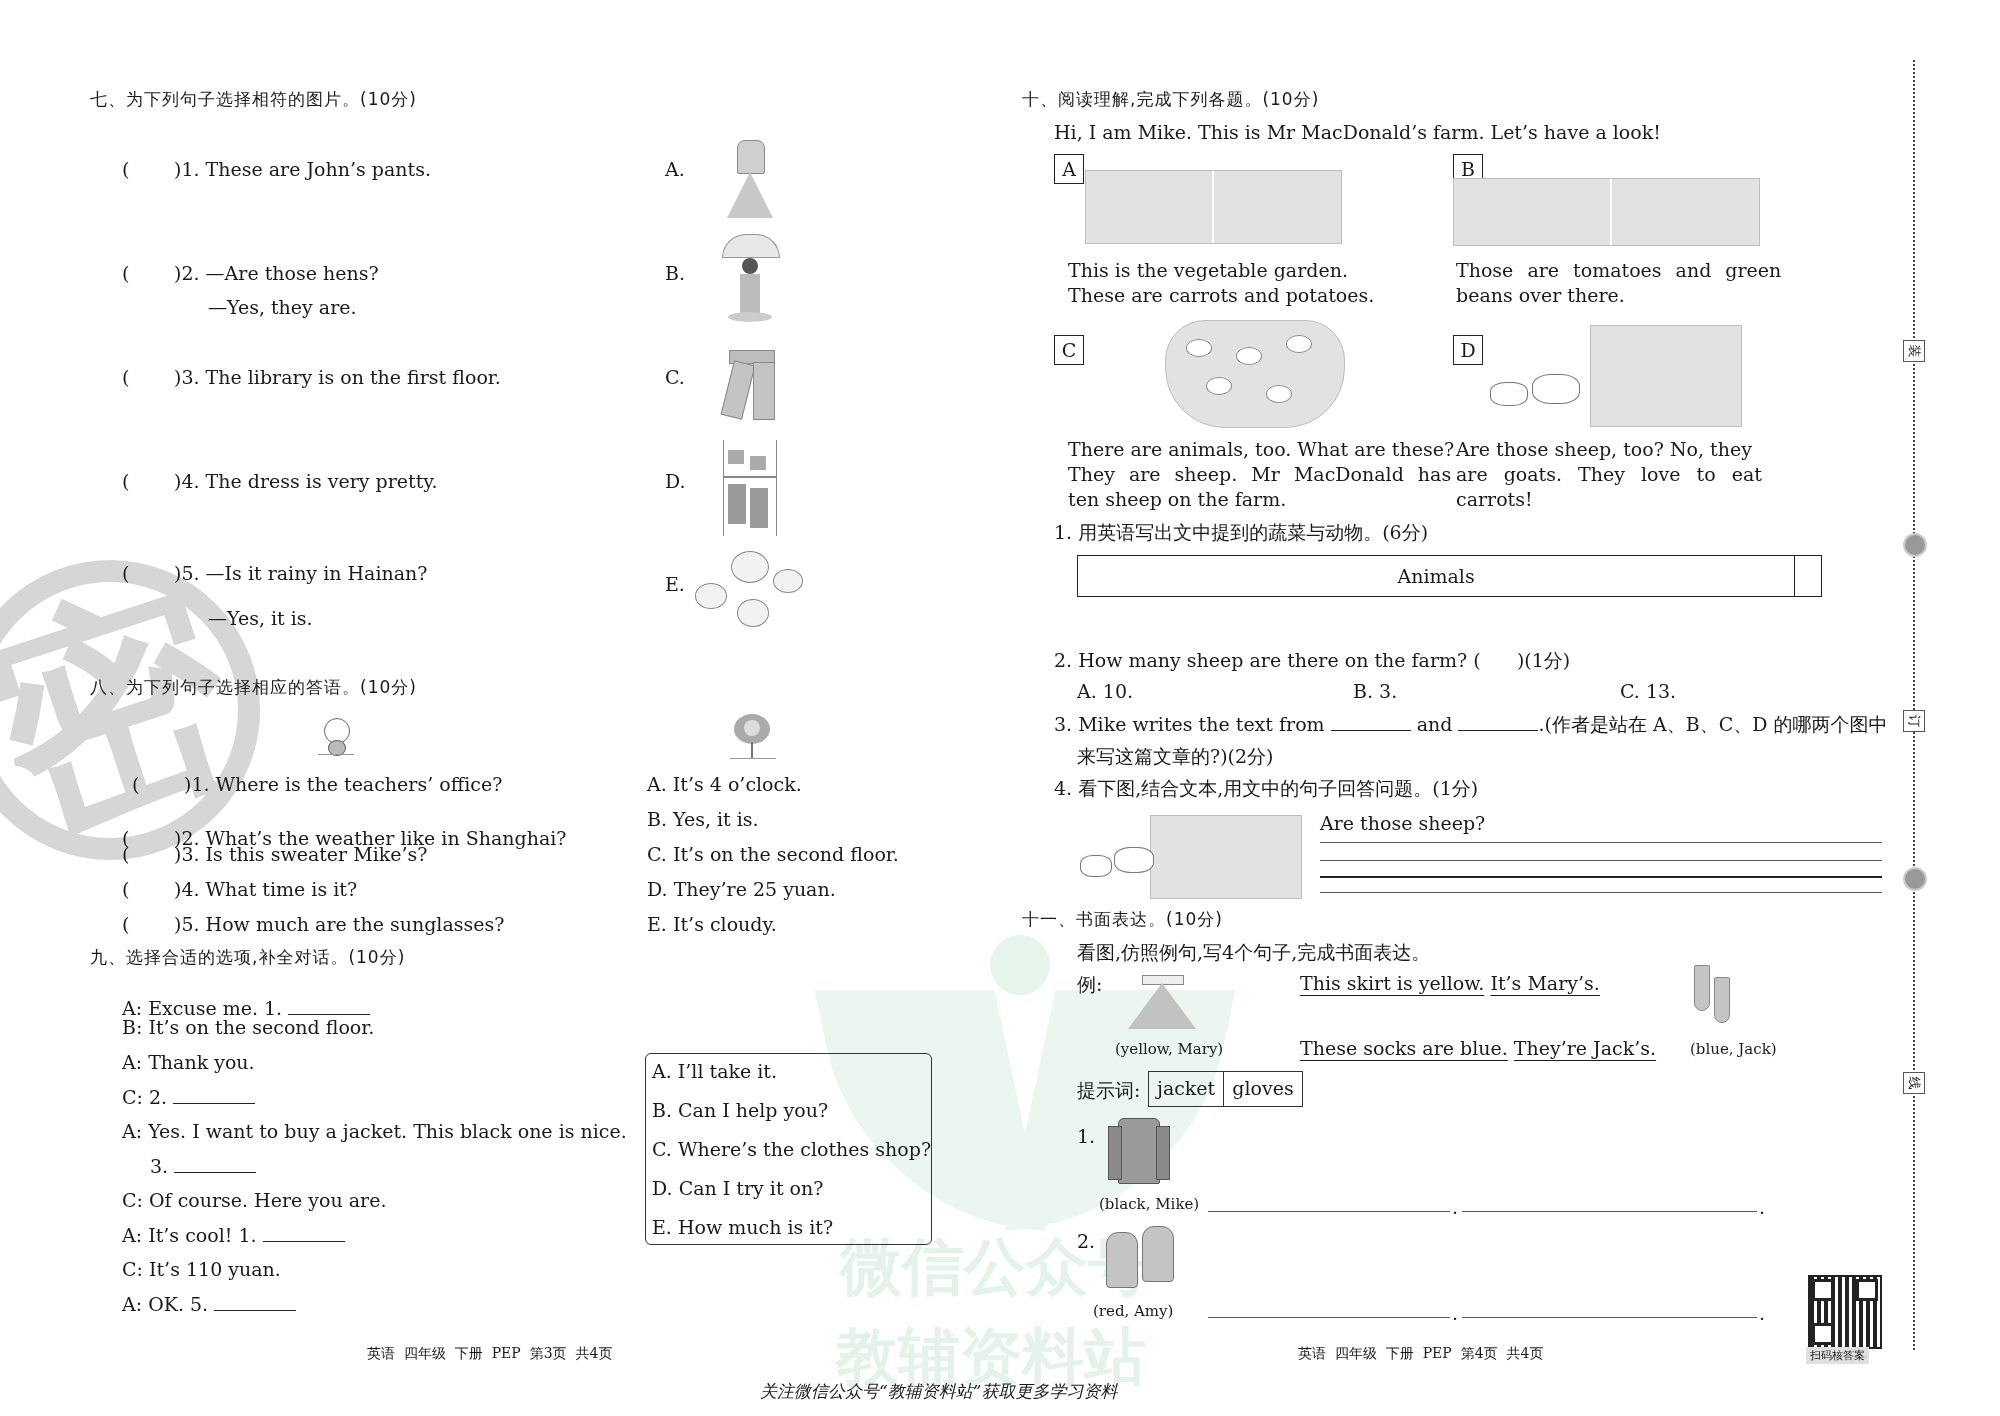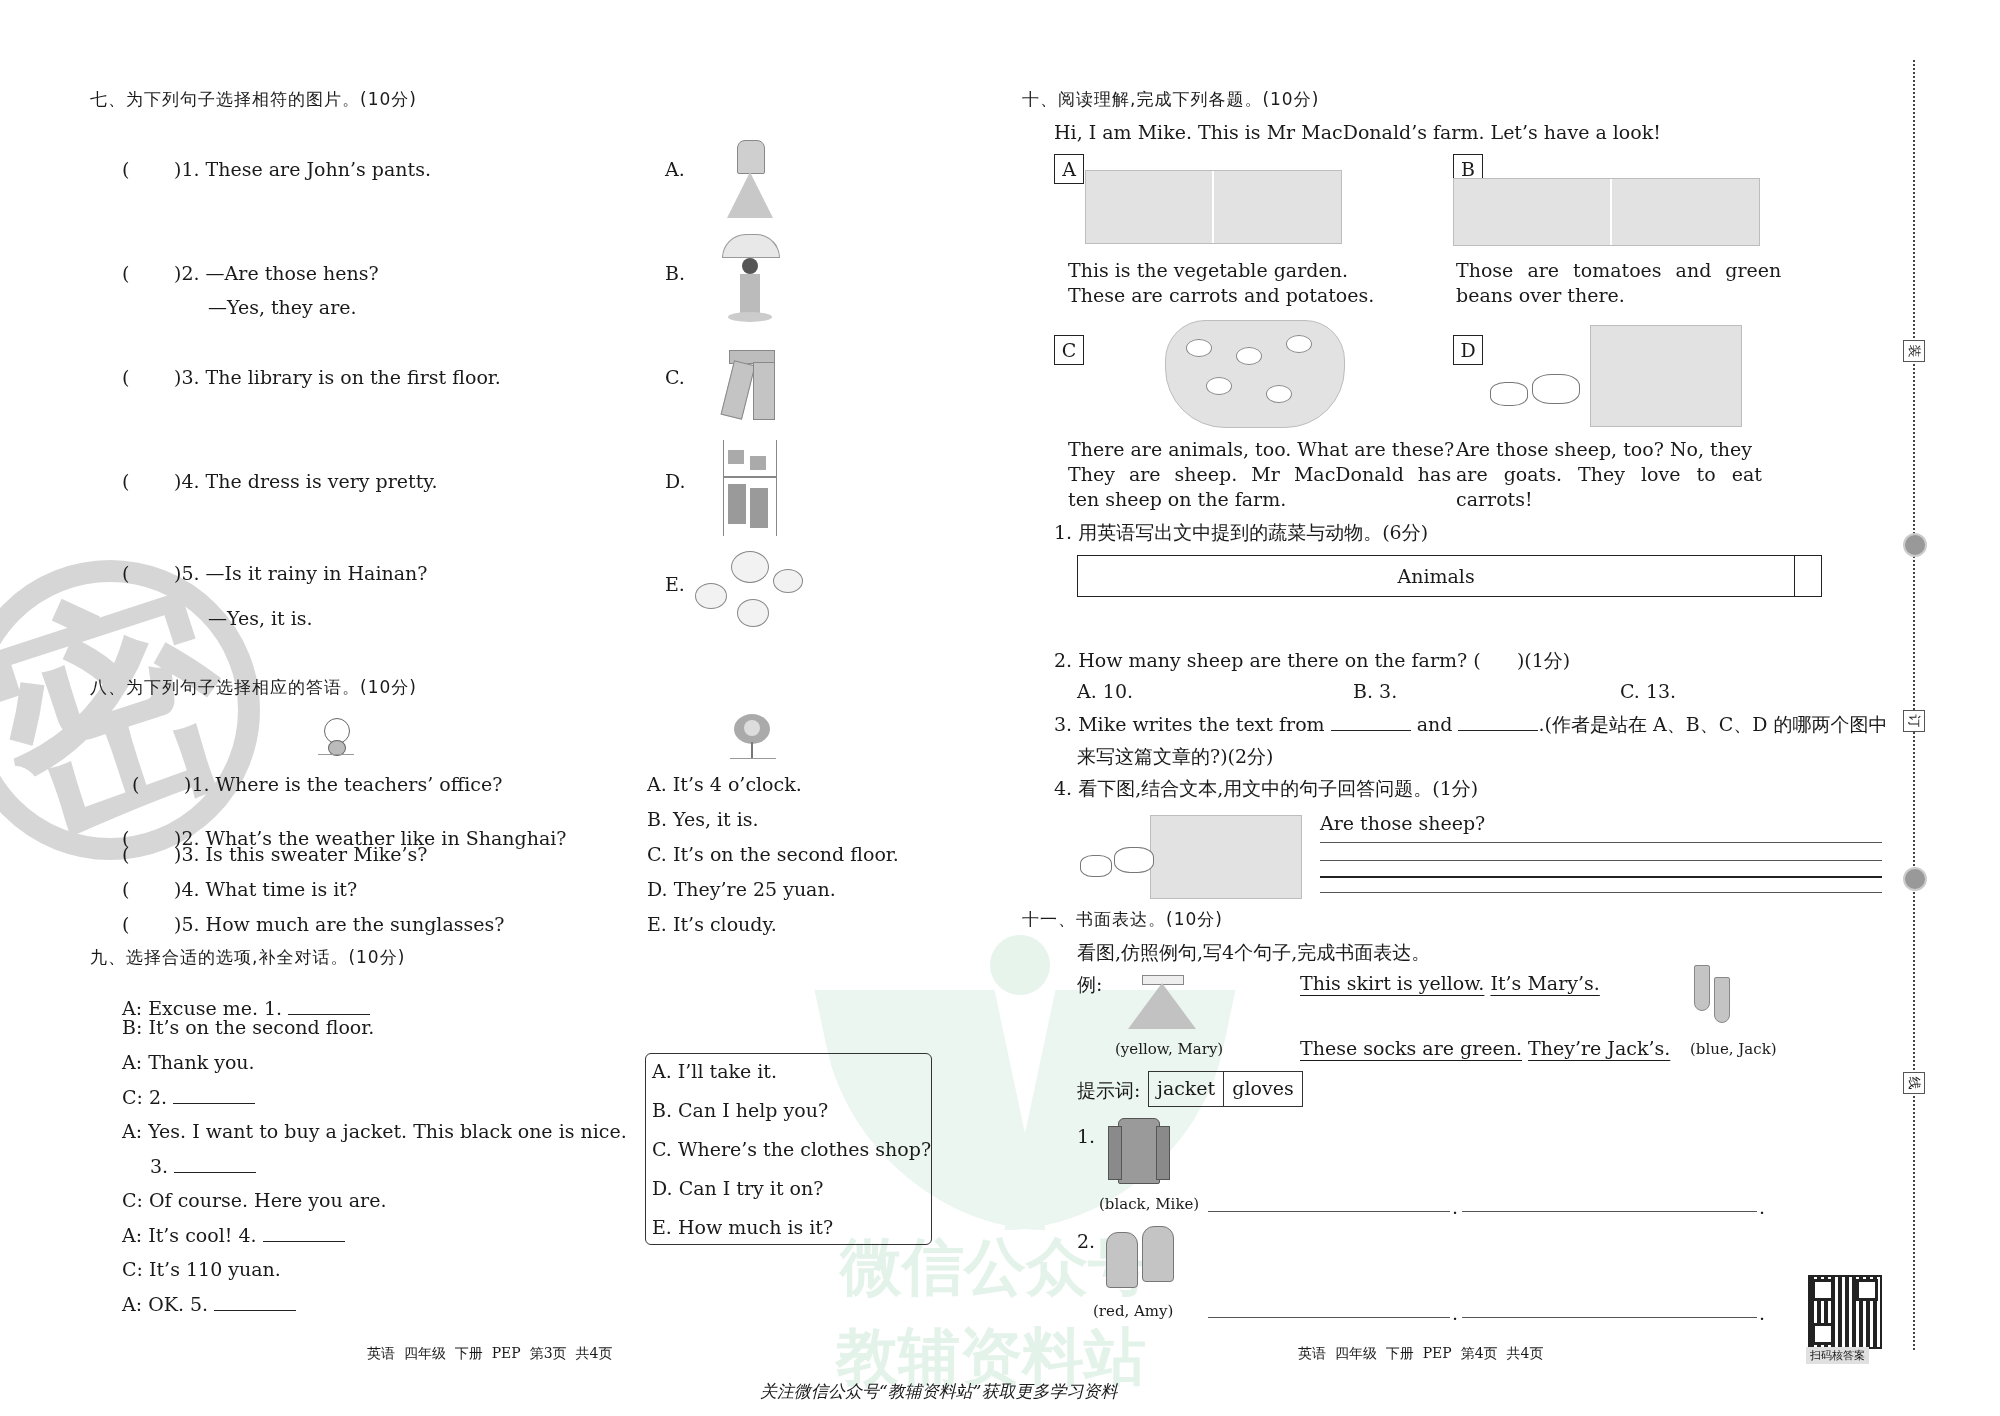--- a/index.html
+++ b/index.html
@@ -130,21 +130,21 @@
 
 <div class="abs h" style="left:90px;top:946px;">九、选择合适的选项,补全对话。(10分)</div>
 
 <div class="abs t" style="left:122px;top:982px;margin-top:15px;"><span>A: Excuse me. 1.</span> <span class="blank"></span></div>
 <div class="abs t" style="left:122px;top:1016px;">B: It’s on the second floor.</div>
 <div class="abs t" style="left:122px;top:1051px;">A: Thank you.</div>
 <div class="abs t" style="left:122px;top:1086px;"><span>C: 2.</span> <span class="blank"></span></div>
 <div class="abs t" style="left:122px;top:1120px;">A: Yes. I want to buy a jacket. This black one is nice.</div>
 <div class="abs t" style="left:150px;top:1155px;"><span>3.</span> <span class="blank"></span></div>
 <div class="abs t" style="left:122px;top:1189px;">C: Of course. Here you are.</div>
-<div class="abs t" style="left:122px;top:1224px;"><span>A: It’s cool! 4.</span> <span class="blank"></span></div>
+<div class="abs t" style="left:122px;top:1224px;"><span>A: It’s cool! 1.</span> <span class="blank"></span></div>
 <div class="abs t" style="left:122px;top:1258px;">C: It’s 110 yuan.</div>
 <div class="abs t" style="left:122px;top:1293px;"><span>A: OK. 5.</span> <span class="blank"></span></div>
 
 <div class="optbox" style="left:645px;top:1053px;width:285px;height:190px;"></div>
 <div class="abs t" style="left:652px;top:1060px;">A. I’ll take it.</div>
 <div class="abs t" style="left:652px;top:1099px;">B. Can I help you?</div>
 <div class="abs t" style="left:652px;top:1138px;">C. Where’s the clothes shop?</div>
 <div class="abs t" style="left:652px;top:1177px;">D. Can I try it on?</div>
 <div class="abs t" style="left:652px;top:1216px;">E. How much is it?</div>
 
@@ -235,21 +235,21 @@
 <div class="abs sm" style="left:1115px;top:1040px;">(yellow, Mary)</div>
 <div class="abs t" style="left:1300px;top:972px;">
   <span class="uline">This skirt is yellow.</span> <span class="uline">It’s Mary’s.</span>
 </div>
 
 <div class="abs" style="left:1690px;top:965px;width:50px;height:58px;">
   <div style="position:absolute;left:4px;top:0;width:14px;height:44px;background:#c4c4c4;border:1px solid #888;border-radius:2px 2px 8px 8px;"></div>
   <div style="position:absolute;left:24px;top:12px;width:14px;height:44px;background:#c4c4c4;border:1px solid #888;border-radius:2px 2px 8px 8px;"></div>
 </div>
 <div class="abs t" style="left:1300px;top:1037px;">
-  <span class="uline">These socks are green.</span> <span class="uline">They’re Jack’s.</span>
+  <span class="uline">These socks are blue.</span> <span class="uline">They’re Jack’s.</span>
 </div>
 <div class="abs sm" style="left:1675px;top:1040px;margin-left:15px;">(blue, Jack)</div>
 
 <div class="abs t" style="left:1077px;top:1078px;">提示词:</div>
 <div class="abs" style="left:1148px;top:1071px;display:flex;border:1.5px solid #333;height:34px;">
   <span class="t" style="padding:5px 8px;border-right:1.5px solid #333;">jacket</span>
   <span class="t" style="padding:5px 8px;">gloves</span>
 </div>
 
 <div class="abs t" style="left:1077px;top:1125px;">1.</div>

